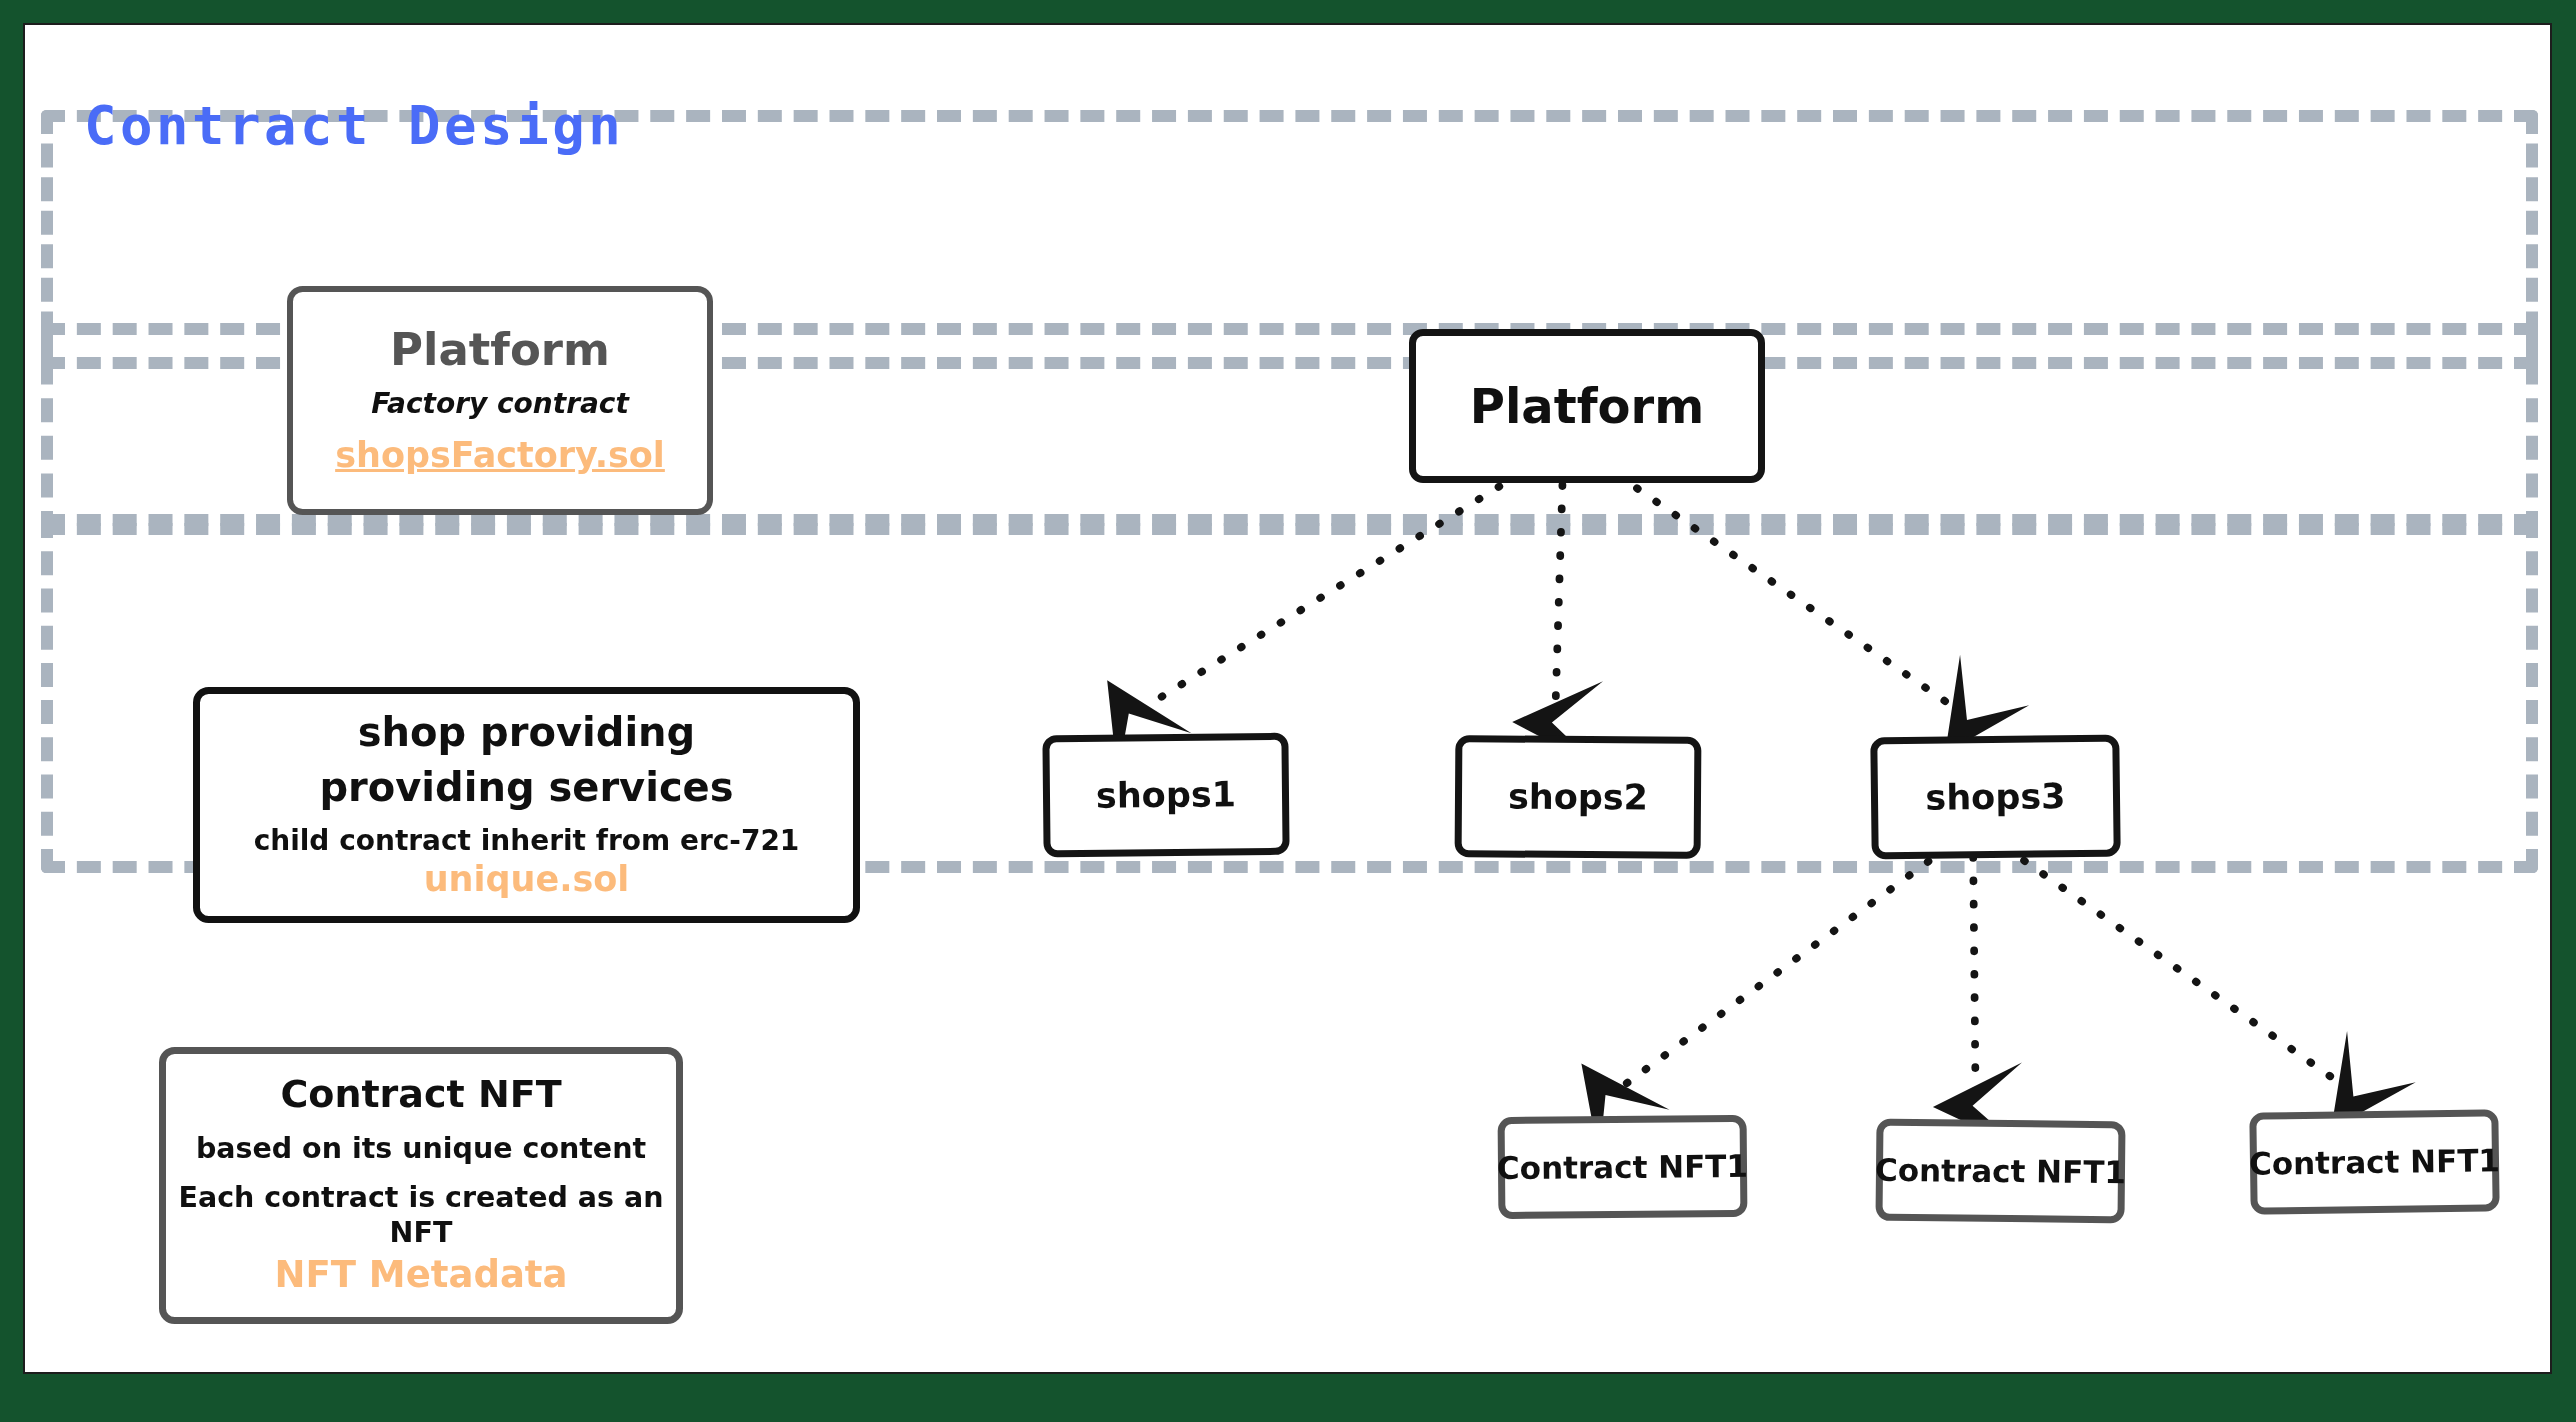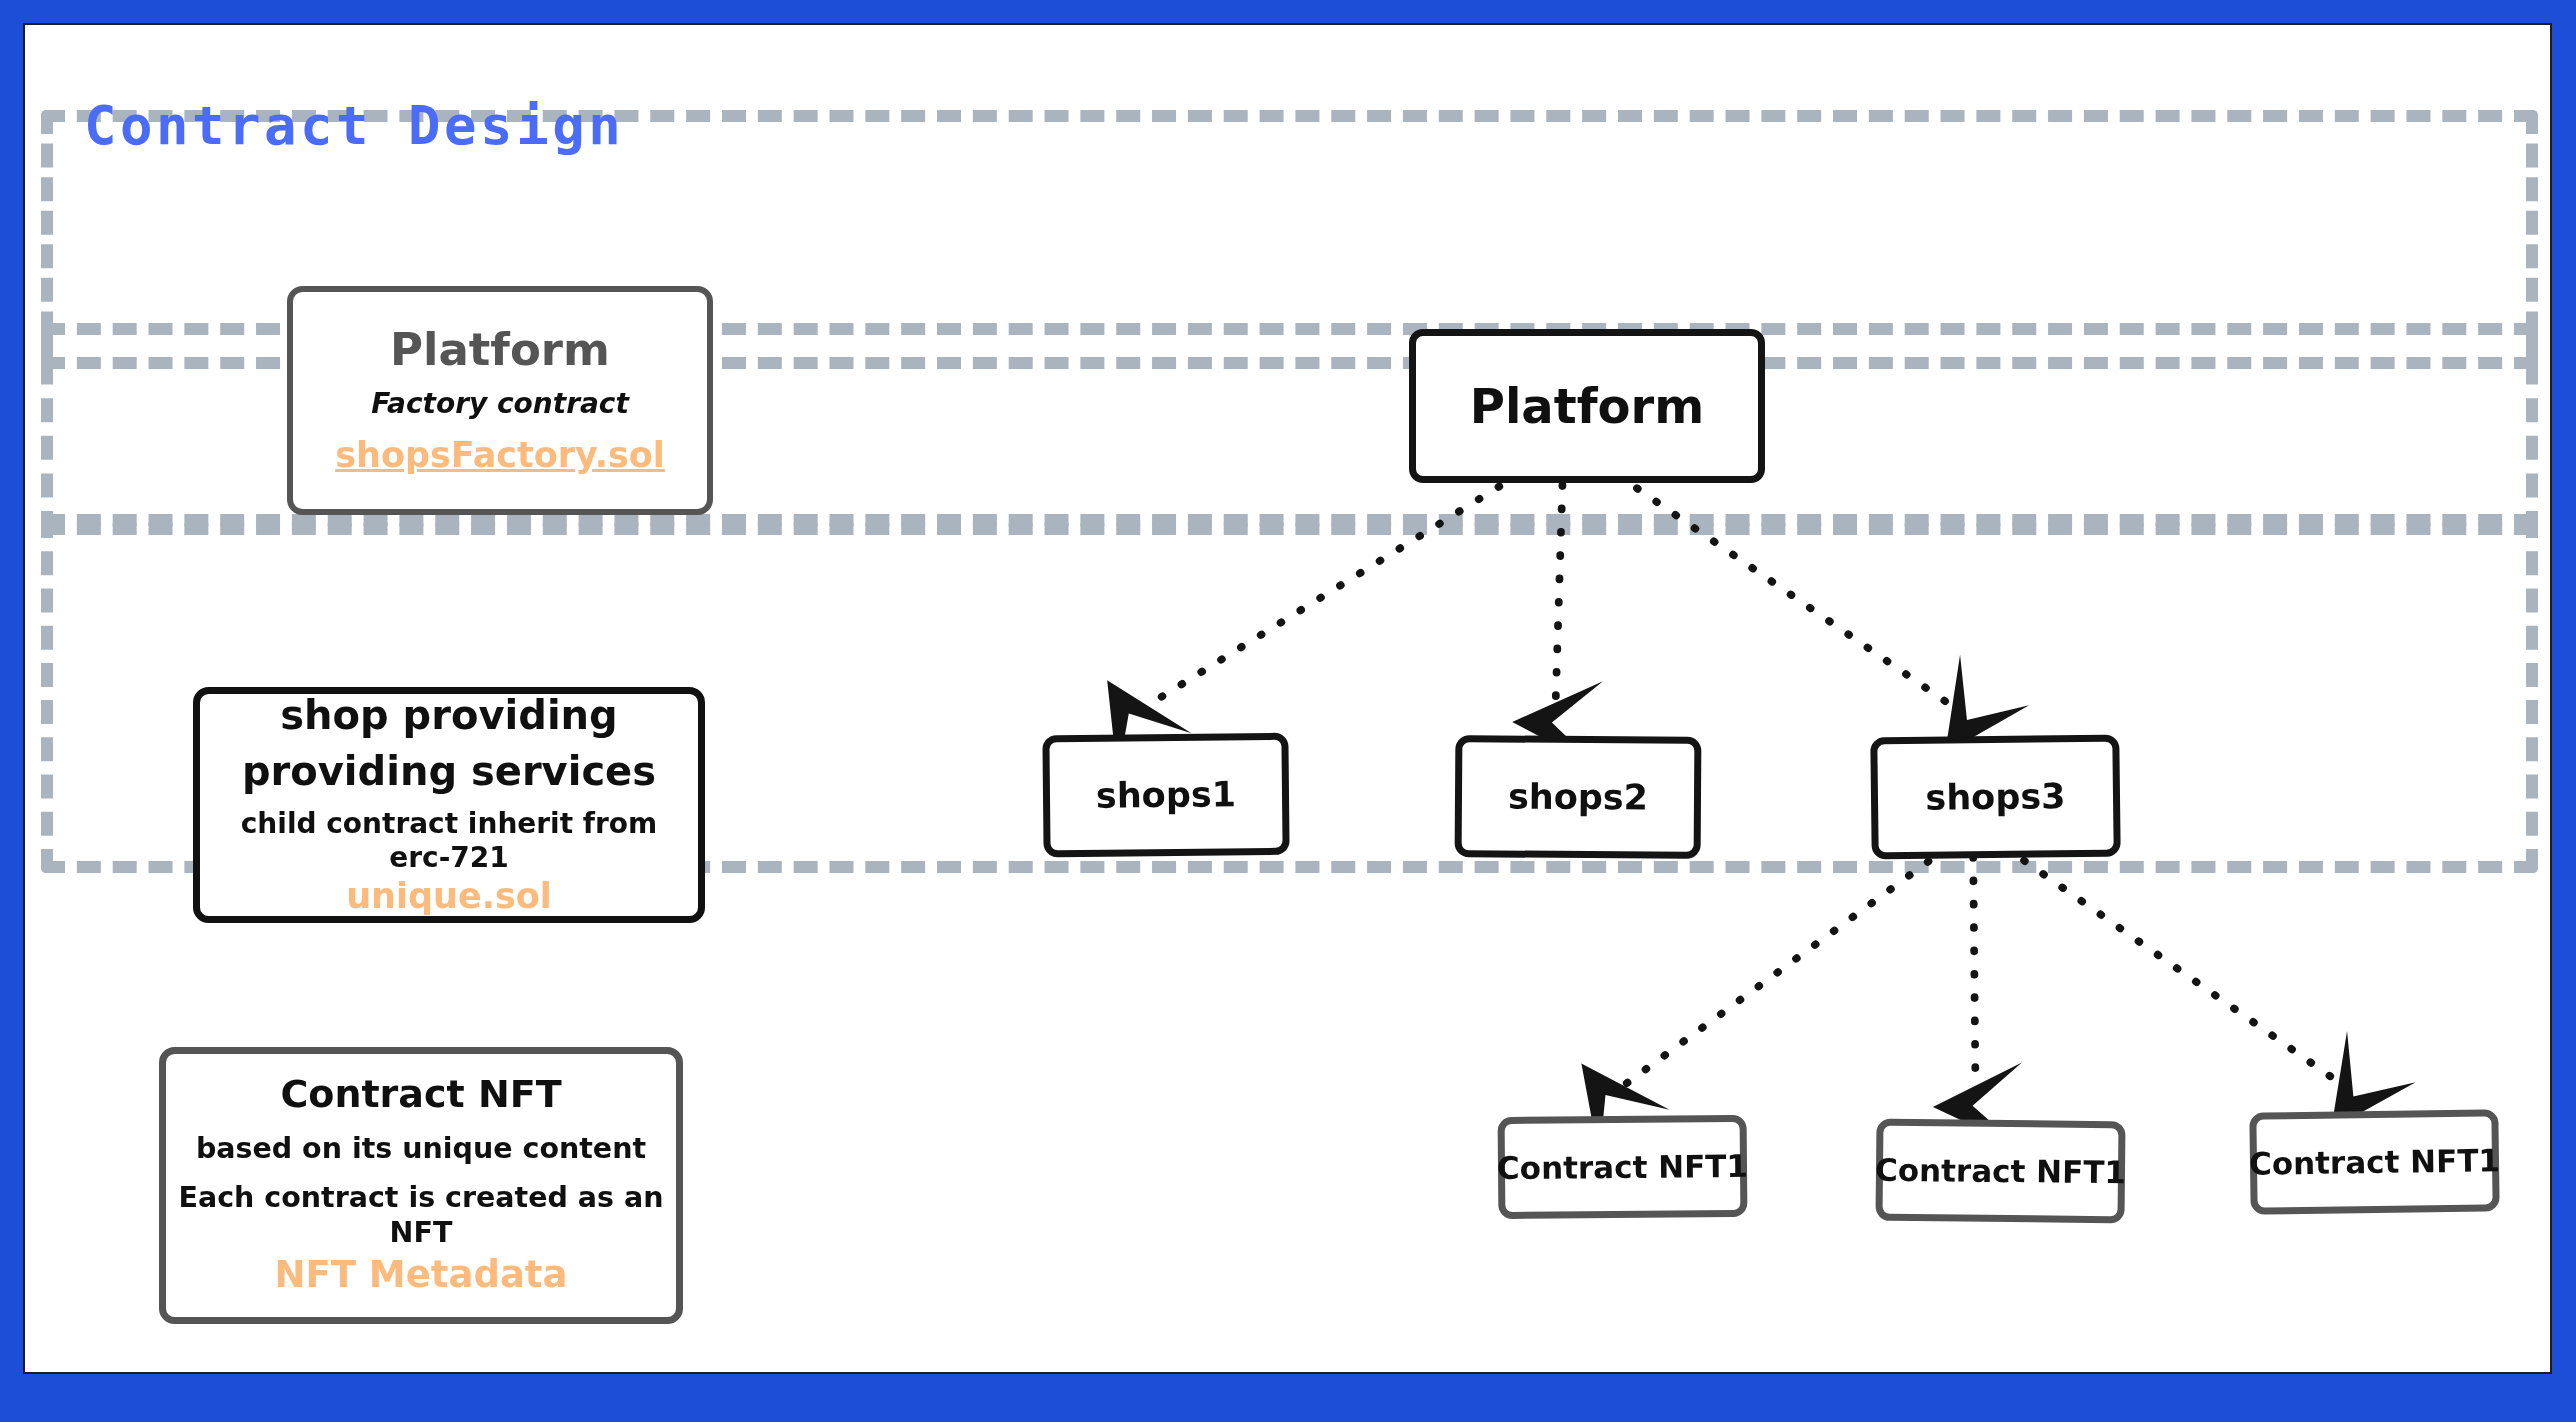--- a/index.html
+++ b/index.html
@@ -5,21 +5,21 @@
   html, body {
     margin: 0;
     padding: 0;
     background: #f7f8fa;
     font-family: "DejaVu Sans", sans-serif;
   }
   #root {
     position: relative;
     width: 2576px;
     height: 1422px;
-    background: #1d4ed8;
+    background: #14532d;
     overflow: hidden;
   }
   
   #canvas {
     position: absolute;
     left: 23px;
     top: 23px;
     width: 2529px;
     height: 1351px;
     background: #ffffff;
@@ -78,21 +78,21 @@
 
   #legend-platform {
     left: 262px; top: 261px; width: 426px; height: 229px;
     border: 6px solid #555555;
   }
   #legend-platform .l-title { font-size: 45px; color: #555555; margin-bottom: 12px; }
   #legend-platform .l-sub   { font-size: 28px; margin-bottom: 14px; font-style: italic; }
   #legend-platform .l-file  { font-size: 35px; text-decoration: underline; }
 
   #legend-shops {
-    left: 168px; top: 662px; width: 512px; height: 236px;
+    left: 168px; top: 662px; width: 667px; height: 236px;
     border: 7px solid #111111;
     align-items: center;
   }
   #legend-shops .l-title { font-size: 40px; color: #101010; margin-bottom: 10.4px; }
   #legend-shops .l-sub   { font-size: 28px; }
   #legend-shops .l-file  { font-size: 35px; }
 
   #legend-nft {
     left: 134px; top: 1022px; width: 524px; height: 277px;
     border: 7.8px solid #555555;

